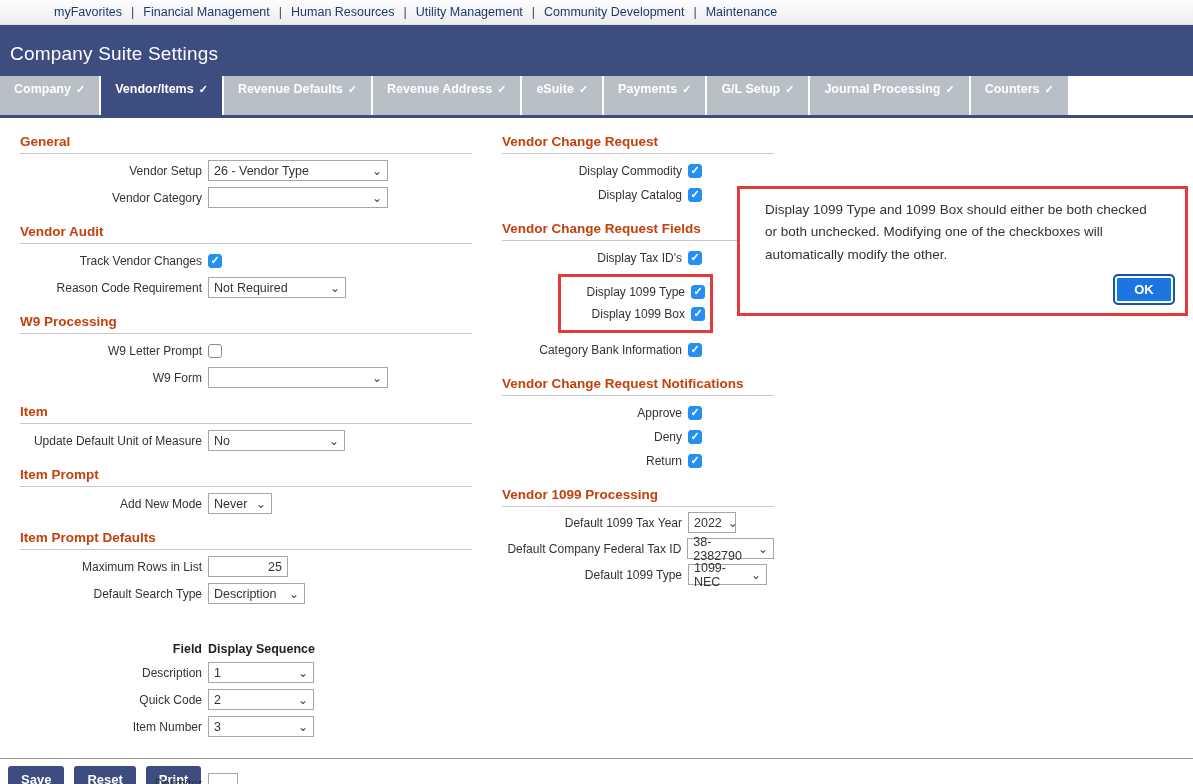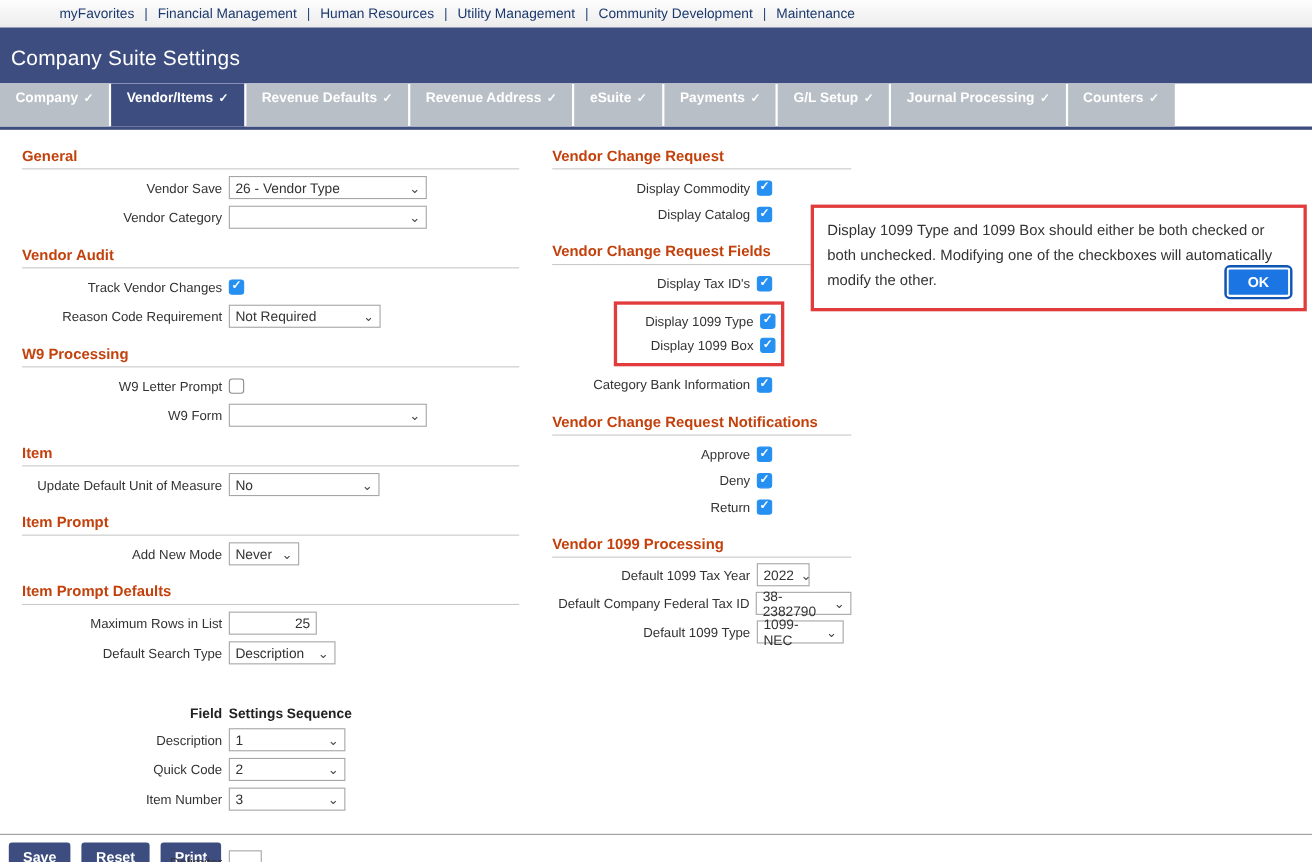--- a/index.html
+++ b/index.html
@@ -60,22 +60,22 @@
   .cb.checked { background:#2590f2; border-color:#2590f2; }
   .cb.checked .glyph { display:block; }
   
   .red-frame {
     border:3px solid #e23b3b; width:155px; margin:2px 0 2px 56px; padding:0 4px 2px;
   }
   .red-frame .lbl { width:120px; }
   .red-frame .crow { margin:7px 0; }
   
   .alert {
-    position:absolute; left:737px; top:68px; width:451px; height:97px;
-    border:3px solid #e23b3b; background:#fff; padding:10px 12px;
+    position:absolute; left:737px; top:68px; width:451px; height:130px;
+    border:3px solid #e23b3b; background:#fff; padding:10px 25px;
   }
   .alert .msg { font-size:13.5px; color:#333; line-height:1.65; }
   .ok-btn {
     position:absolute; right:10px; bottom:8px; min-width:62px; height:31px;
     background:#1b76e3; border:2px solid #1256b0; box-shadow:inset 0 0 0 2px #fff;
     border-radius:5px; color:#fff; font-weight:700; font-size:13px; cursor:pointer;
     font-family:"Liberation Sans",sans-serif;
   }
   
   .col-hdr-row { margin-top:26px; }
@@ -124,21 +124,21 @@
     <div class="tab"><span>Journal Processing</span><span class="tab-check">✓</span></div>
     <div class="tab"><span>Counters</span><span class="tab-check">✓</span></div>
   </div>
 
   <div class="content">
 
     <div class="col-left">
 
       <div class="section-title">General</div>
       <div class="row">
-        <span class="lbl">Vendor Save</span>
+        <span class="lbl">Vendor Setup</span>
         <div class="select" style="width:180px">
           <span>26 - Vendor Type</span>
             <span class="chev">⌄</span>
         </div>
       </div>
       <div class="row">
         <span class="lbl">Vendor Category</span>
         <div class="select" style="width:180px">
           <span></span>
             <span class="chev">⌄</span>
@@ -199,21 +199,21 @@
       <div class="row">
         <span class="lbl">Default Search Type</span>
         <div class="select" style="width:97px">
           <span>Description</span>
             <span class="chev">⌄</span>
         </div>
       </div>
 
       <div class="row col-hdr-row">
         <span class="lbl bold-lbl">Field</span>
-        <span class="bold-lbl">Settings Sequence</span>
+        <span class="bold-lbl">Display Sequence</span>
       </div>
       <div class="row">
         <span class="lbl">Description</span>
         <div class="select" style="width:106px">
           <span>1</span>
             <span class="chev">⌄</span>
         </div>
       </div>
       <div class="row">
         <span class="lbl">Quick Code</span>

